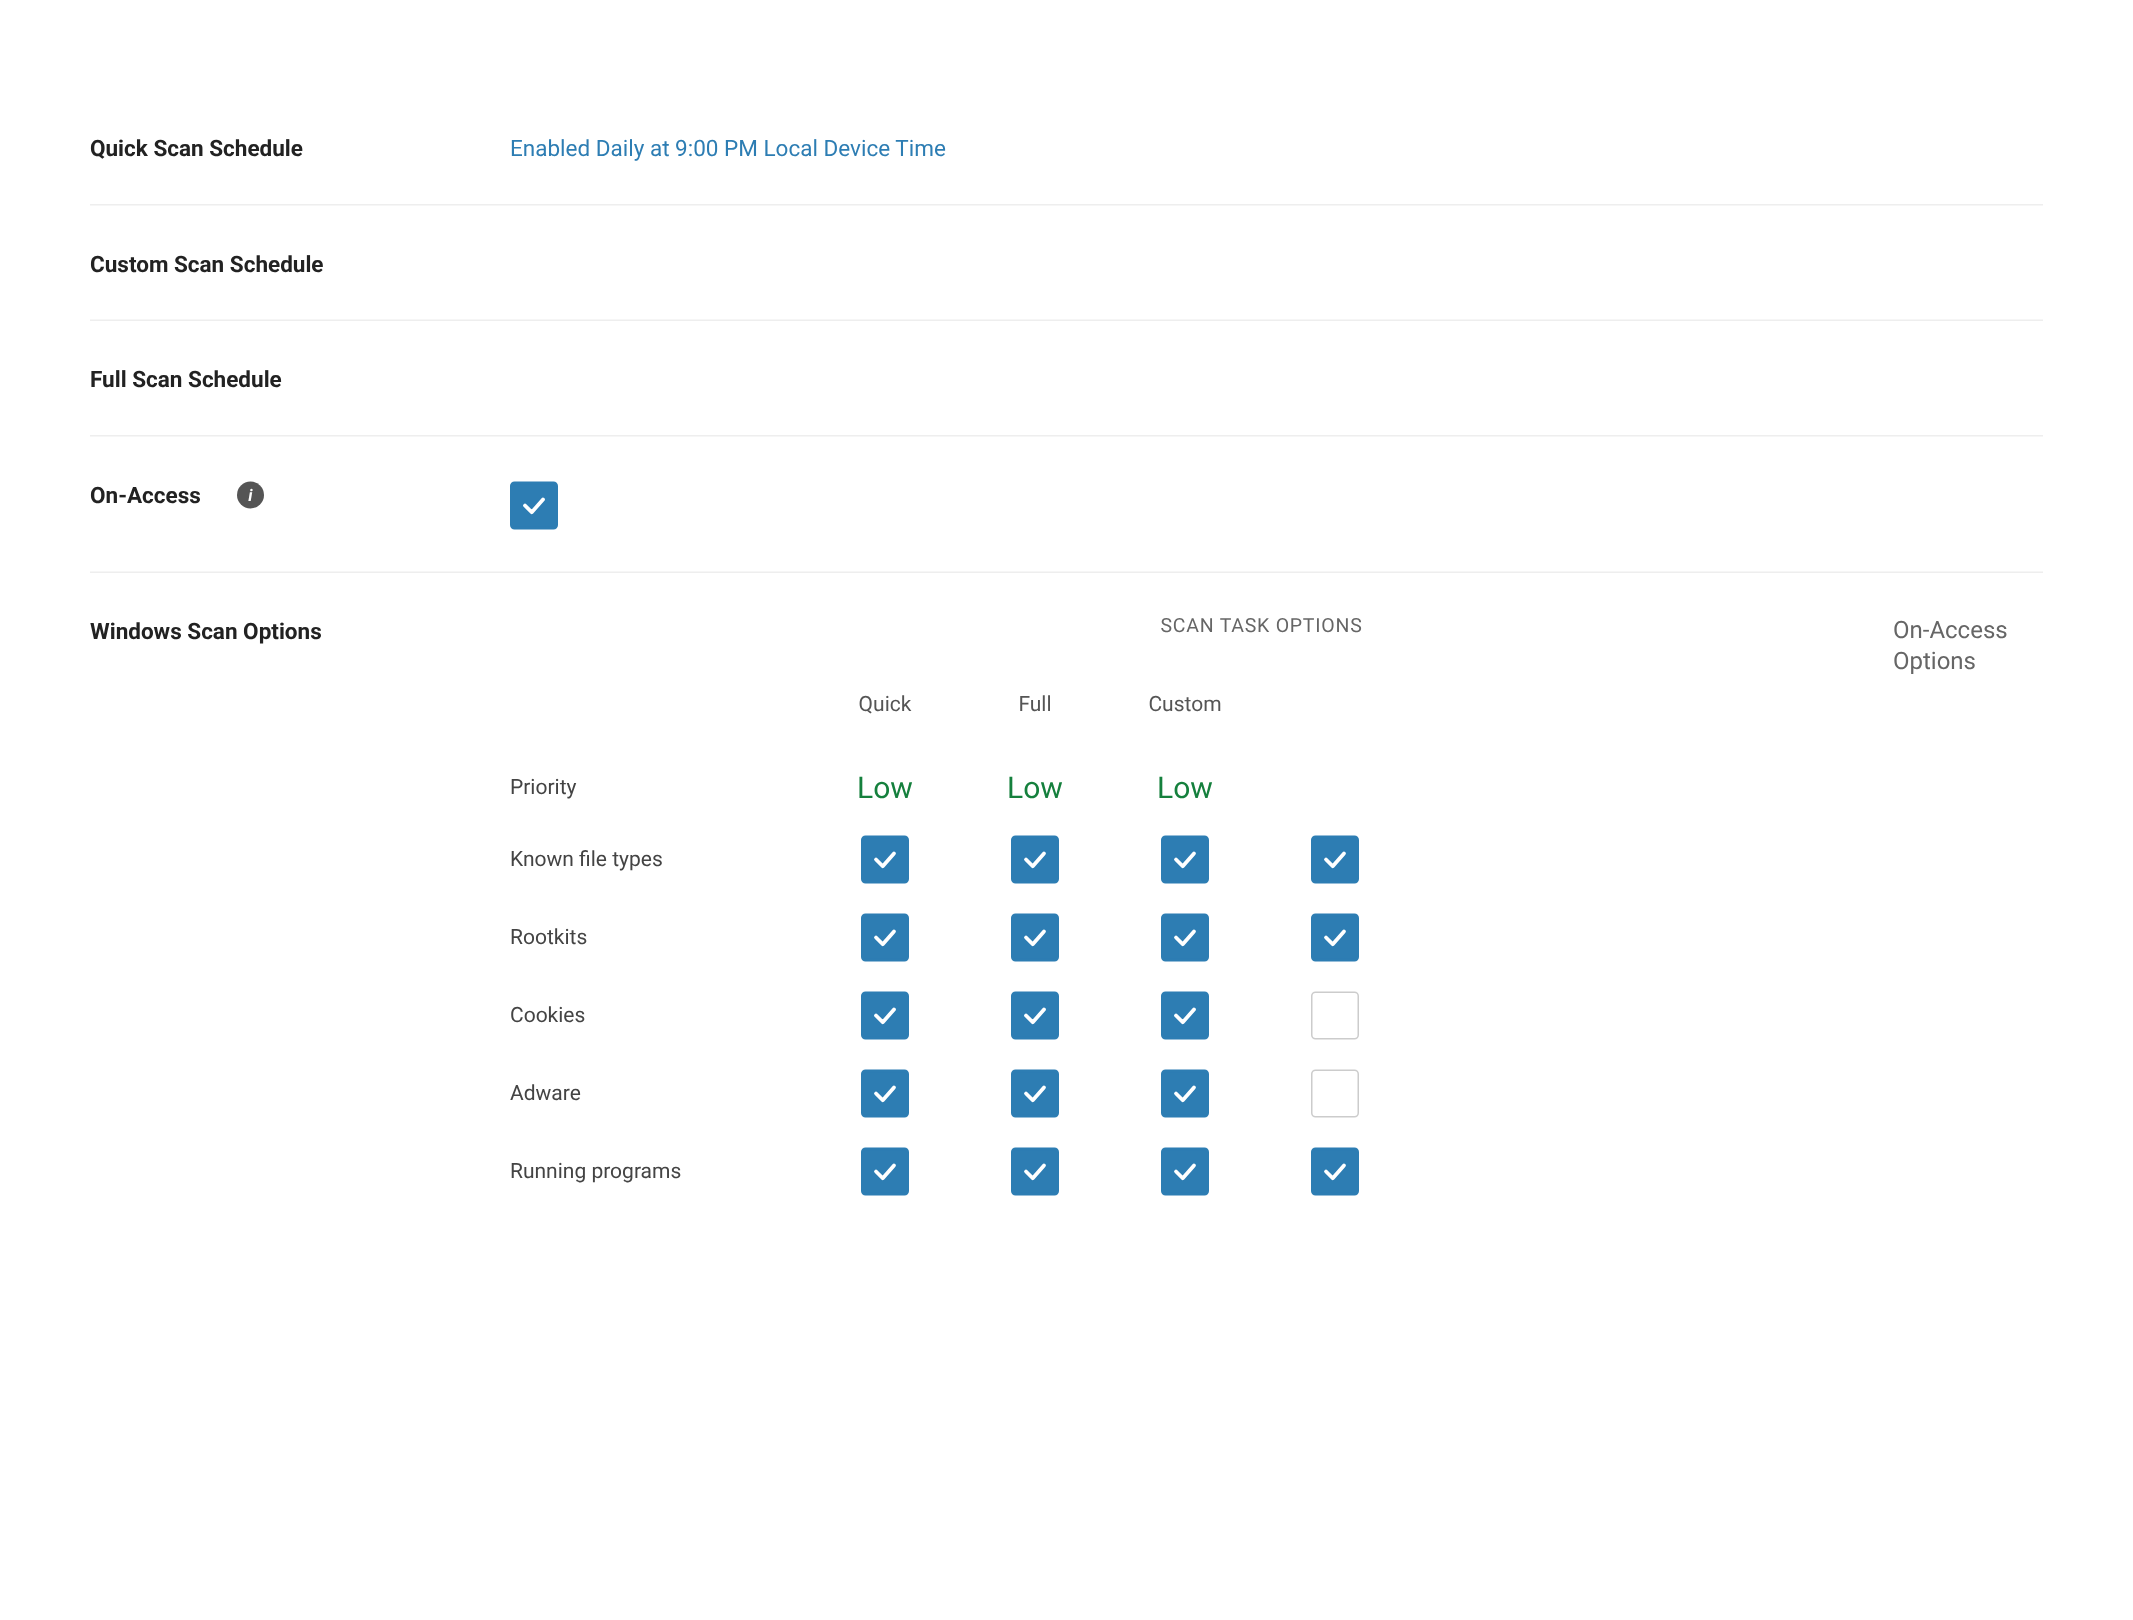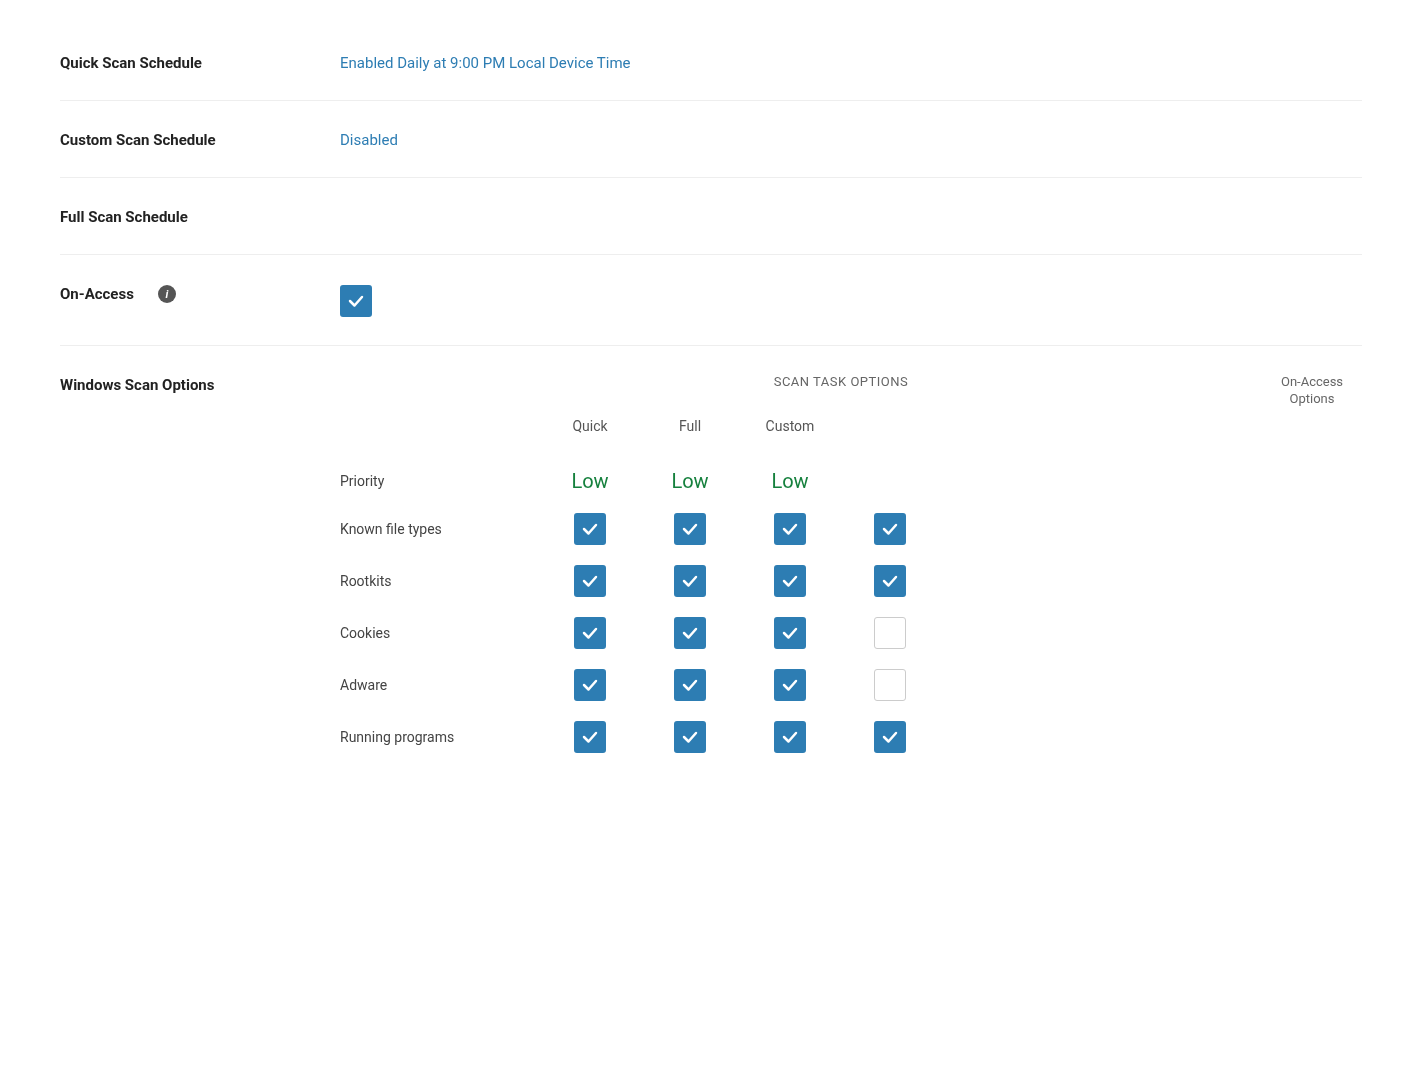--- a/index.html
+++ b/index.html
@@ -3,21 +3,21 @@
   <meta charset="utf-8">
   <style>
     * { box-sizing: border-box; margin: 0; padding: 0; }
     body {
       font-family: -apple-system, BlinkMacSystemFont, 'Segoe UI', Roboto, sans-serif;
       background: #fff;
       color: #333;
       font-size: 15px;
     }
     .settings-container {
-      padding: 24px 60px;
+      padding: 60px 60px;
       max-width: 1422px;
     }
     .setting-row {
       display: flex;
       align-items: flex-start;
       padding: 28px 0;
       border-bottom: 1px solid #eee;
     }
     .setting-label {
       font-weight: 700;
@@ -104,22 +104,22 @@
       flex: 1;
       text-align: center;
       font-size: 13px;
       color: #666;
       letter-spacing: 0.5px;
       text-transform: uppercase;
       padding-right: 120px;
     }
     .on-access-header {
       width: 100px;
-      text-align: center;
-      font-size: 13px;
+      text-align: left;
+      font-size: 16px;
       color: #666;
       line-height: 1.3;
     }
     .col-headers {
       display: flex;
       align-items: flex-start;
       margin-bottom: 25px;
     }
     .row-label-col {
       width: 200px;
@@ -166,21 +166,20 @@
 
 <div class="settings-container">
 
   <div class="setting-row">
     <div class="setting-label">Quick Scan Schedule</div>
     <div class="setting-value">Enabled Daily at 9:00 PM Local Device Time</div>
   </div>
 
   <div class="setting-row">
     <div class="setting-label">Custom Scan Schedule</div>
-    <div class="setting-value disabled">Disabled</div>
   </div>
 
   <div class="setting-row">
     <div class="setting-label">Full Scan Schedule</div>
   </div>
 
   <div class="setting-row">
     <div class="setting-label">
       <div class="on-access-label">
         <span>On-Access</span>

